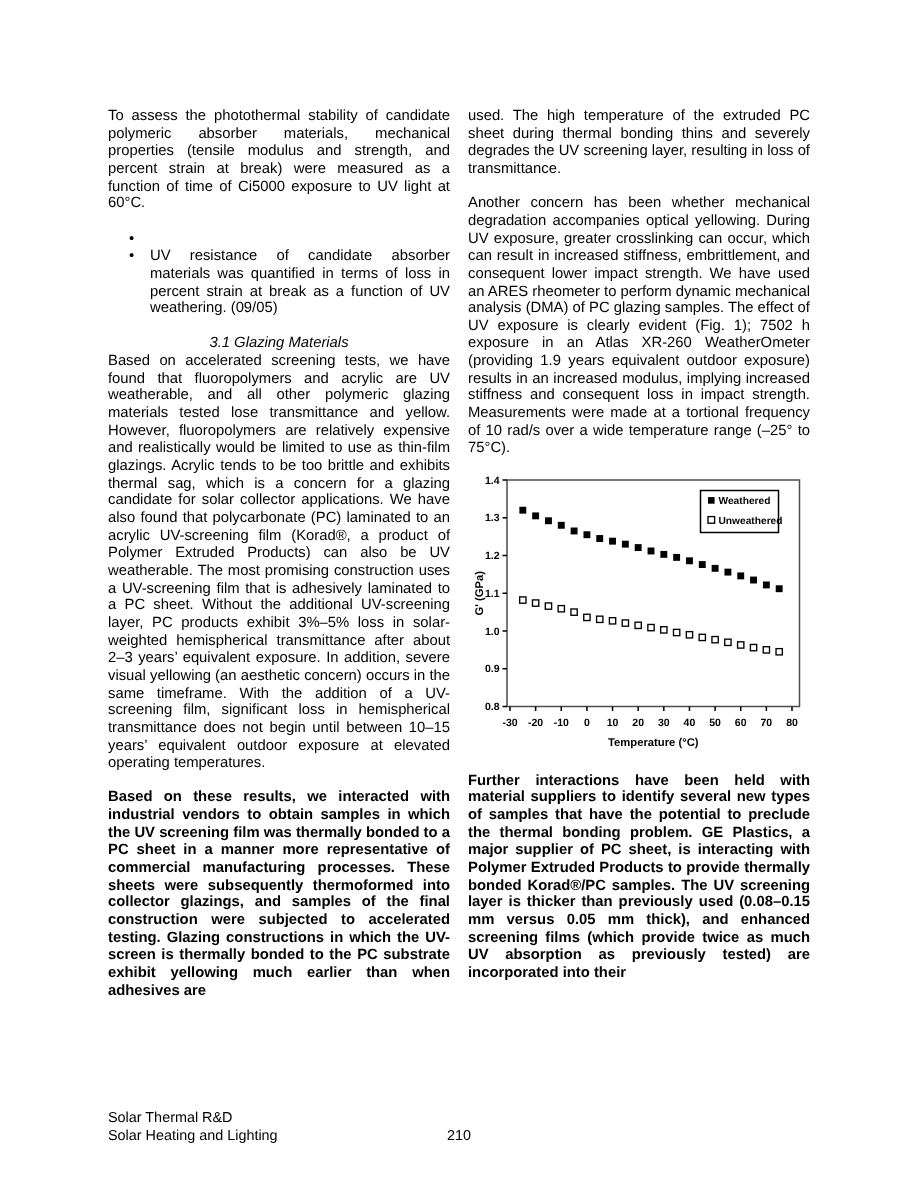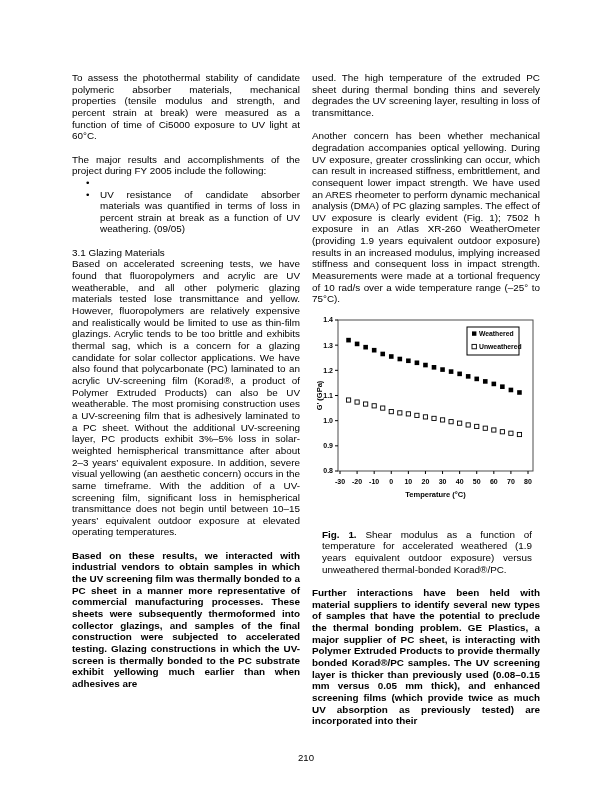--- a/index.html
+++ b/index.html
@@ -6,21 +6,21 @@
   .page {
     position:relative; width:612px; height:792px; background:#ffffff;
     font-family:"Liberation Sans", sans-serif; color:#000; overflow:hidden;
   }
   .col { position:absolute; top:72px; width:228px; font-size:9.9px; line-height:11.65px; }
   .col-left  { left:72px; }
   .col-right { left:312px; }
   .para { margin:0 0 11.6px 0; text-align:justify; }
   .para:last-child { margin-bottom:0;font-weight:bold; }
   .heading { font-weight:bold; margin:0 0 11.6px 0; }
-  .subheading { margin:0; }
+  .subheading { font-style:italic; margin:0;text-align:center; }
   .bullet-list { margin:0 0 11.6px 0; }
   .bullet-row { display:flex; }
   .bullet-glyph { width:14px; padding-left:14px; flex:0 0 auto; }
   .bullet-text { flex:1 1 auto; text-align:justify; }
   .figure-caption { margin:15px 8px 11.6px 10px; text-align:justify; }
   .cap-label { font-weight:bold; }
   .chart-wrap { margin:8px 0 0 0; }
   .footer-left { position:absolute; left:72px; top:740px; font-size:9.6px; line-height:11.8px; }
   .page-number { position:absolute; left:0; top:751.5px; width:612px; text-align:center; font-size:9.6px; }
   svg text { font-family:"Liberation Sans", sans-serif; }
@@ -28,21 +28,20 @@
   svg .axis-title  { font-size:7.5px; font-weight:bold; }
   svg .legend-text { font-size:6.8px; font-weight:bold; }
 </style>
 </head>
 <body>
 
 <div class="page">
 
   <div class="col col-left">
     <p class="para">To assess the photothermal stability of candidate polymeric absorber materials, mechanical properties (tensile modulus and strength, and percent strain at break) were measured as a function of time of Ci5000 exposure to UV light at 60°C.</p>
-    <p class="para" style="margin-bottom:0;">The major results and accomplishments of the project during FY 2005 include the following:</p>
     <div class="bullet-list">
       <div class="bullet-row">
         <span class="bullet-glyph">•</span>
       </div>
       <div class="bullet-row">
         <span class="bullet-glyph">•</span>
         <span class="bullet-text">UV resistance of candidate absorber materials was quantified in terms of loss in percent strain at break as a function of UV weathering. (09/05)</span>
       </div>
     </div>
     <p class="subheading">3.1 Glazing Materials</p>
@@ -148,19 +147,22 @@
             <rect x="155" y="14" width="52" height="28" fill="#ffffff" stroke="#000" stroke-width="1"></rect>
             <rect x="160" y="18.4" width="4.4" height="4.4" fill="#000000" stroke="#000000" stroke-width="0"></rect>
             <text x="167" y="23" class="legend-text">Weathered</text>
             <rect x="160" y="31.4" width="4.4" height="4.4" fill="#ffffff" stroke="#000000" stroke-width="0.9"></rect>
             <text x="167" y="36" class="legend-text">Unweathered</text>
           </g>
           <text x="123.5" y="184" text-anchor="middle" class="axis-title">Temperature (°C)</text>
           <text transform="rotate(-90)" x="-82.5" y="10" text-anchor="middle" class="axis-title">G' (GPa)</text>
         </svg>
     </div>
-    <p class="figure-caption"><span class="cap-label">Fig.&nbsp;1.</span> <span>Shear modulus as a function of temperature for accelerated weathered (1.9 years equivalent outdoor exposure) versus unweathered thermal-bonded Korad®/PC.</span></p>
     <p class="para">Further interactions have been held with material suppliers to identify several new types of samples that have the potential to preclude the thermal bonding problem. GE Plastics, a major supplier of PC sheet, is interacting with Polymer Extruded Products to provide thermally bonded Korad®/PC samples. The UV screening layer is thicker than previously used (0.08–0.15 mm versus 0.05 mm thick), and enhanced screening films (which provide twice as much UV absorption as previously tested) are incorporated into their</p>
   </div>
 
+  <div class="footer-left">
+    <div>Solar Thermal R&amp;D</div>
+    <div>Solar Heating and Lighting</div>
+  </div>
   <div class="page-number">210</div>
 
 </div>
 
 </body></html>

